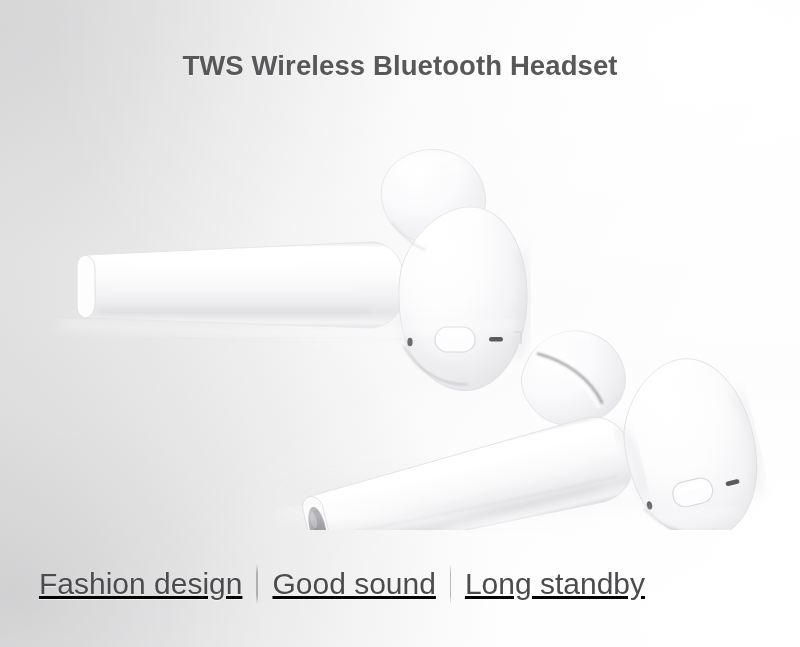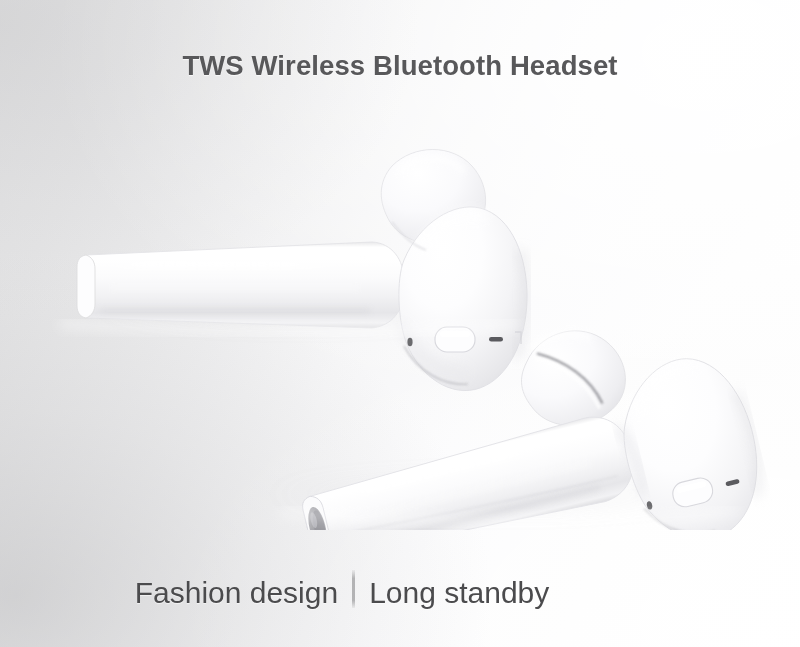--- a/index.html
+++ b/index.html
@@ -87,22 +87,23 @@
   }
   #stage svg { display: block; }
   
   #features {
     position: absolute;
     left: 0;
     top: 560px;
     width: 684px;
     height: 48px;
     display: flex;
-    align-items: flex-end;
+    align-items: center;
     justify-content: center;
+    text-decoration: underline;
   }
   .feature {
     font-size: 30px;
     font-weight: normal;
     color: #4b4b4d;
     line-height: 1;
     white-space: nowrap;
     padding: 0 14px;
     text-shadow: 0 1px 1px rgba(255,255,255,0.6);
   }
@@ -298,17 +299,18 @@
 
       <path d="M60 214 C 220 222 360 226 520 214" fill="none" stroke="#ffffff" stroke-width="9" opacity="0.45" filter="url(#blur6)"></path>
       <path d="M280 402 C 440 414 600 416 740 402" fill="none" stroke="#ffffff" stroke-width="9" opacity="0.4" filter="url(#blur6)"></path>
     </svg>
   </div>
 
   <div id="features">
     <div class="feature">Fashion design</div>
     <div class="feat-divider"></div>
     <div class="feat-divider"></div>
+    <div class="feature">Good sound</div>
     <div class="feat-divider"></div>
     <div class="feature">Long standby</div>
   </div>
 
 </div>
 
 </body></html>

